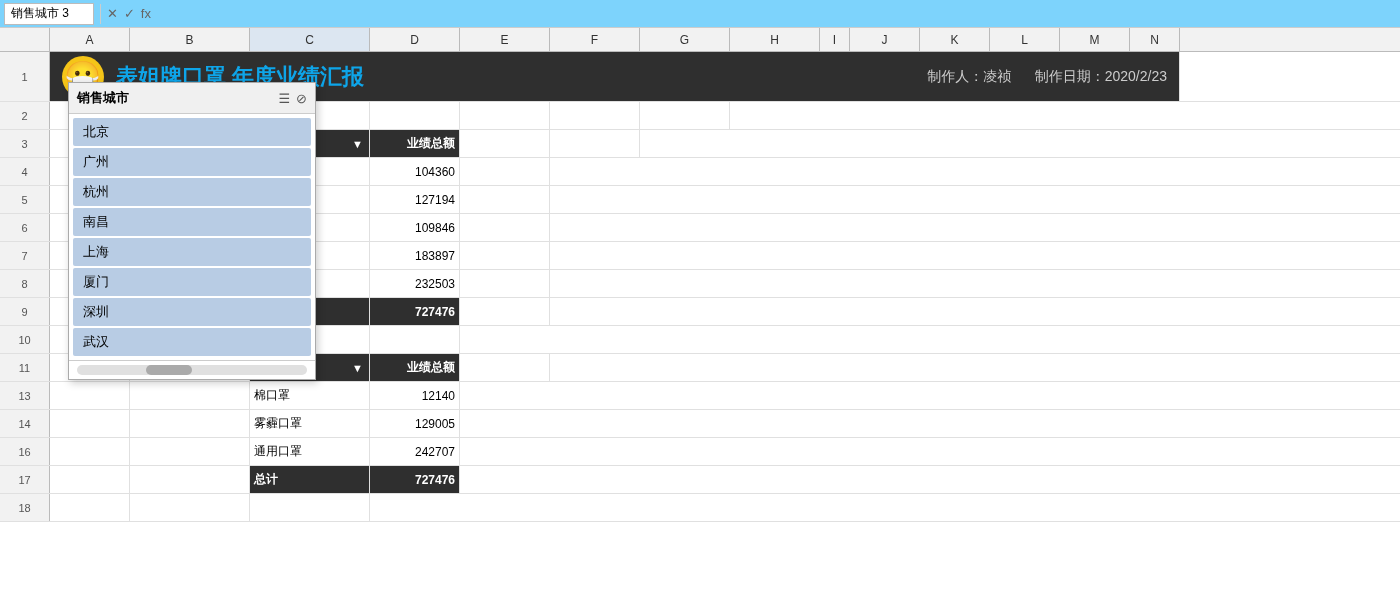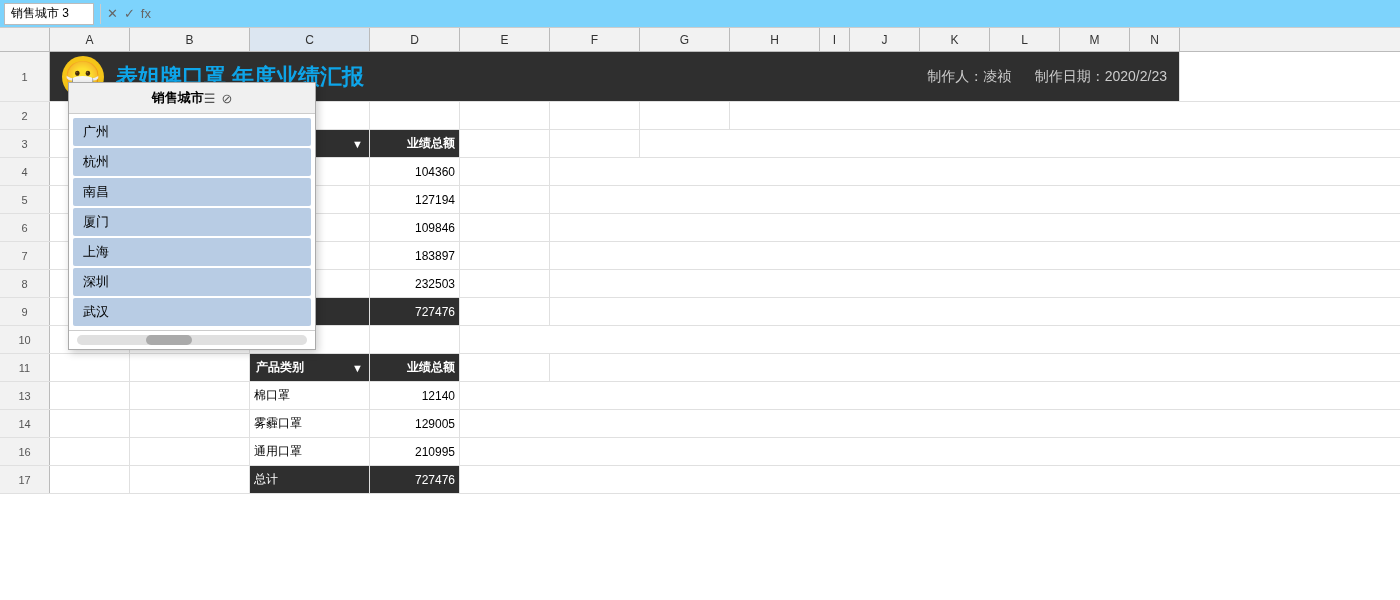--- a/index.html
+++ b/index.html
@@ -170,21 +170,21 @@
     
     .pivot-header {
       background: #2f2f2f;
       color: #fff;
       justify-content: center;
       font-weight: bold;
     }
     .pivot-total {
       background: #2f2f2f;
       color: #fff;
-      font-weight: normal;
+      font-weight: bold;
     }
     .pivot-value {
       justify-content: flex-end;
     }
 
     
     .slicer-panel {
       position: absolute;
       left: 68px;
       top: 28px;
@@ -193,21 +193,21 @@
       border: 1px solid #aaa;
       box-shadow: 2px 3px 8px rgba(0,0,0,0.2);
       z-index: 100;
     }
     .slicer-title-bar {
       background: #f0f0f0;
       border-bottom: 1px solid #ccc;
       padding: 6px 8px;
       display: flex;
       align-items: center;
-      justify-content: center;
+      justify-content: space-between;
     }
     .slicer-title {
       font-weight: bold;
       font-size: 13px;
     }
     .slicer-icons {
       display: flex;
       gap: 6px;
       color: #555;
       font-size: 14px;
@@ -404,48 +404,55 @@
       <div class="cell col-c">雾霾口罩</div>
       <div class="cell col-d pivot-value">129005</div>
     </div>
 
 
     <div class="grid-row">
       <div class="row-num">16</div>
       <div class="cell col-a empty-cell"></div>
       <div class="cell col-b empty-cell"></div>
       <div class="cell col-c">通用口罩</div>
-      <div class="cell col-d pivot-value">210995</div>
+      <div class="cell col-d pivot-value">242707</div>
     </div>
 
     <div class="grid-row">
       <div class="row-num">17</div>
       <div class="cell col-a empty-cell"></div>
       <div class="cell col-b empty-cell"></div>
       <div class="cell col-c pivot-total">总计</div>
       <div class="cell col-d pivot-total pivot-value">727476</div>
     </div>
 
+    <div class="grid-row">
+      <div class="row-num">18</div>
+      <div class="cell col-a empty-cell"></div>
+      <div class="cell col-b empty-cell"></div>
+      <div class="cell col-c empty-cell"></div>
+    </div>
 
     <div class="slicer-panel" style="top: 30px; left: 68px; width: 248px; bottom: auto;">
       <div class="slicer-title-bar">
         <span class="slicer-title">销售城市</span>
         <div class="slicer-icons">
 
           <span style="font-size:13px;">☰</span>
 
           <span style="font-size:13px;">⊘</span>
         </div>
       </div>
       <div class="slicer-items">
+        <div class="slicer-item">北京</div>
         <div class="slicer-item">广州</div>
         <div class="slicer-item">杭州</div>
         <div class="slicer-item">南昌</div>
+        <div class="slicer-item">上海</div>
         <div class="slicer-item">厦门</div>
-        <div class="slicer-item">上海</div>
         <div class="slicer-item">深圳</div>
         <div class="slicer-item">武汉</div>
       </div>
 
       <div style="border-top:1px solid #ccc; padding:4px 8px; display:flex; align-items:center;">
         <div style="flex:1; height:10px; background:#e0e0e0; border-radius:5px; position:relative;">
           <div style="position:absolute; left:30%; width:20%; height:100%; background:#aaa; border-radius:5px;"></div>
         </div>
       </div>
     </div>

